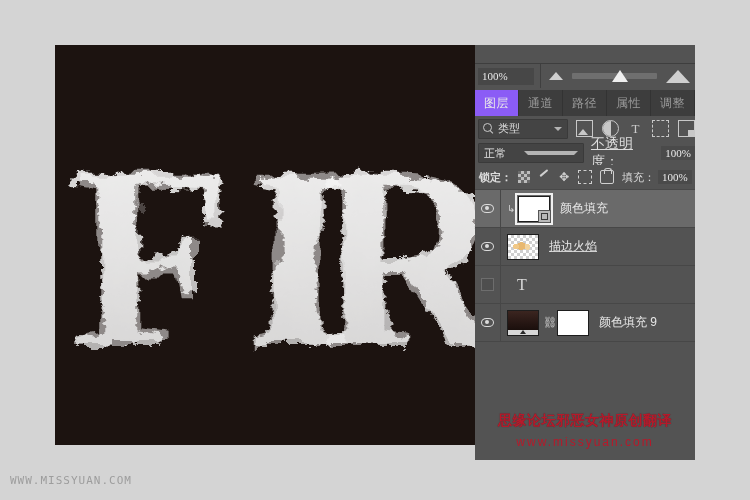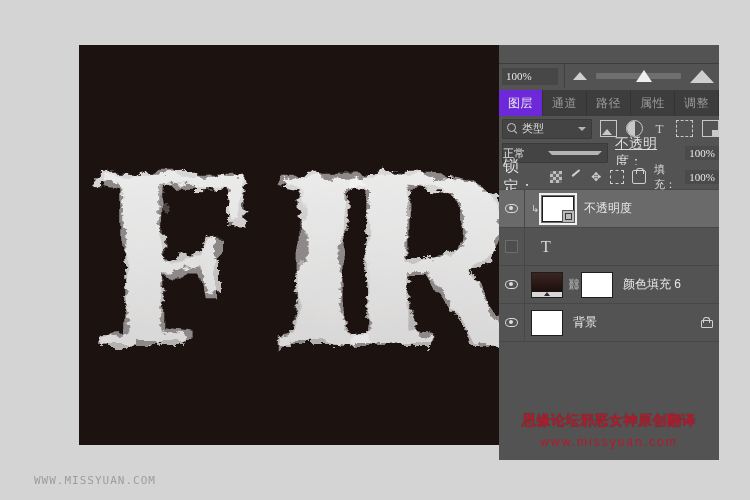--- a/index.html
+++ b/index.html
@@ -2,21 +2,21 @@
 <html><head>
 <meta charset="utf-8">
 <style>
   html,body{margin:0;padding:0;}
   body{
     width:750px;height:500px;overflow:hidden;
     background:#d4d4d4;
     font-family:"Liberation Sans","DejaVu Sans",sans-serif;
     -webkit-font-smoothing:antialiased;
   }
-  .app{position:relative;width:652px;height:500px;margin-left:24px;}
+  .app{position:relative;width:652px;height:500px;}
 
   
   .canvas-wrap{
     position:absolute;left:55px;top:45px;width:420px;height:400px;
     background:#1c1310;overflow:hidden;
   }
   .flame-stage{position:absolute;inset:0;}
 
   
   .dock{
@@ -61,21 +61,21 @@
   
   .tabs{
     position:absolute;left:0;top:45px;width:220px;height:26px;
     background:#3d3d3d;display:flex;align-items:stretch;
   }
   .tab{
     padding:0 9px;display:flex;align-items:center;justify-content:center;
     font-size:12px;color:#9a9a9a;border-right:1px solid #333;
     cursor:default;letter-spacing:0.5px;
   }
-  .tab.active{background:#6d28d9;color:#e9e9e9;}
+  .tab.active{background:#8b5cf6;color:#e9e9e9;}
 
   
   .filter-row{
     position:absolute;left:0;top:71px;width:220px;height:25px;
     background:#535353;display:flex;align-items:center;border-bottom:4px solid #5eead4;
   }
   .filter-select{
     margin-left:3px;width:90px;height:18px;background:#444;
     display:flex;align-items:center;border:1px solid #3a3a3a;border-radius:1px;
   }
@@ -110,33 +110,33 @@
 
   
   .blend-row{
     position:absolute;left:0;top:96px;width:220px;height:24px;
     background:#535353;display:flex;align-items:center;
   }
   .blend-select{
     margin-left:3px;width:108px;height:18px;background:#444;border:1px solid #3a3a3a;
     display:flex;align-items:center;border-radius:1px;
   }
-  .blend-select span{font-size:11px;color:#e4e4e4;flex:1;}
+  .blend-select span{font-size:11px;color:#e4e4e4;flex:1;padding-left:5px;}
   .opacity-label{font-size:14px;color:#dcdcdc;margin-left:7px;text-decoration:underline;}
   .opacity-val{
     font-size:11px;color:#e9e9e9;background:#4a4a4a;margin-left:3px;
     padding:1px 4px;font-family:"Liberation Serif","DejaVu Serif",serif;
   }
 
   
   .lock-row{
     position:absolute;left:0;top:120px;width:220px;height:24px;
     background:#535353;display:flex;align-items:center;border-bottom:1px solid #484848;
   }
-  .lock-label{font-size:16px;color:#dcdcdc;margin-left:4px;}
+  .lock-label{font-size:11px;color:#dcdcdc;margin-left:4px;font-weight:bold;}
   .lock-icons{display:flex;align-items:center;gap:8px;margin-left:6px;}
   .lk{width:12px;height:12px;position:relative;}
   .lk-trans{
     background:
       linear-gradient(45deg,#bdbdbd 25%,transparent 25%,transparent 75%,#bdbdbd 75%),
       linear-gradient(45deg,#bdbdbd 25%,transparent 25%,transparent 75%,#bdbdbd 75%);
     background-size:6px 6px;background-position:0 0,3px 3px;background-color:#6a6a6a;
   }
   .lk-brush:after{
     content:"";position:absolute;left:1px;top:1px;width:10px;height:2.4px;background:#cfcfcf;
@@ -383,55 +383,54 @@
       <div class="layer-row selected">
         <div class="eye-cell">
           <span class="eye"></span>
         </div>
         <div class="thumb-cell">
           <span class="clip-arrow">↳</span>
           <span class="thumb thumb-sel">
             <span class="smart-badge"></span>
           </span>
         </div>
-        <span class="layer-name">不透明度</span>
-      </div>
-
+        <span class="layer-name">颜色填充</span>
+      </div>
+
+      <div class="layer-row">
+        <div class="eye-cell">
+          <span class="eye"></span>
+        </div>
+        <div class="thumb-cell">
+          <span class="thumb thumb-checker"></span>
+        </div>
+        <span class="layer-name editing">描边火焰</span>
+      </div>
 
       <div class="layer-row">
         <div class="eye-cell">
           <span class="eye-off"></span>
         </div>
         <div class="thumb-cell">
           <span class="tlayer-T">T</span>
         </div>
       </div>
 
       <div class="layer-row">
         <div class="eye-cell">
           <span class="eye"></span>
         </div>
         <div class="thumb-cell">
           <span class="thumb thumb-grad"></span>
           <span class="link-icon">⛓</span>
           <span class="mask-thumb"></span>
         </div>
-        <span class="layer-name">颜色填充 6</span>
-      </div>
-
-      <div class="layer-row">
-        <div class="eye-cell">
-          <span class="eye"></span>
-        </div>
-        <div class="thumb-cell">
-          <span class="thumb"></span>
-        </div>
-        <span class="layer-name">背景</span>
-        <span class="row-lock"></span>
-      </div>
+        <span class="layer-name">颜色填充 9</span>
+      </div>
+
 
     </div>
 
     <div class="dock-watermark">
       <div class="wm-cn">思缘论坛邪恶女神原创翻译</div>
       <div class="wm-url">www.missyuan.com</div>
     </div>
 
   </div>
 

